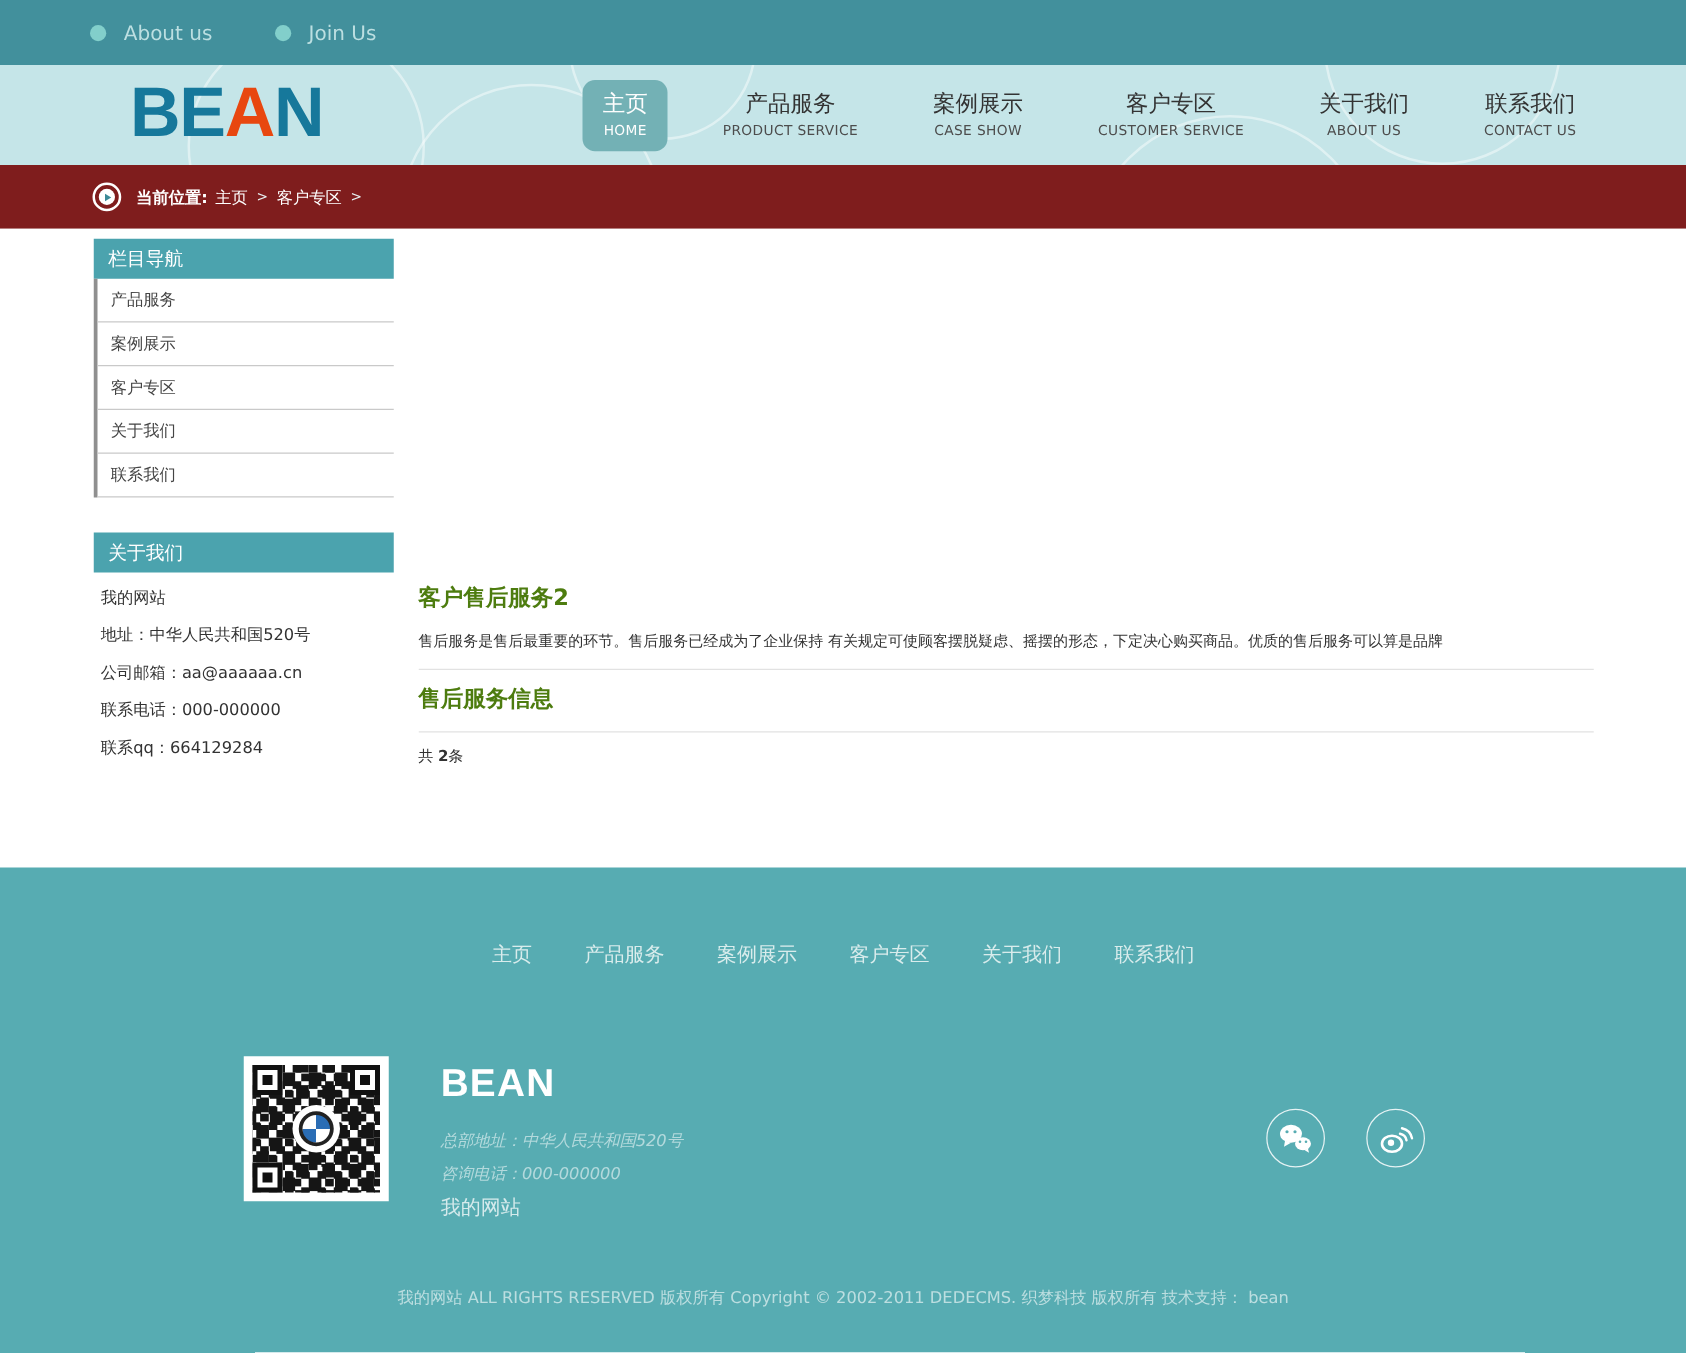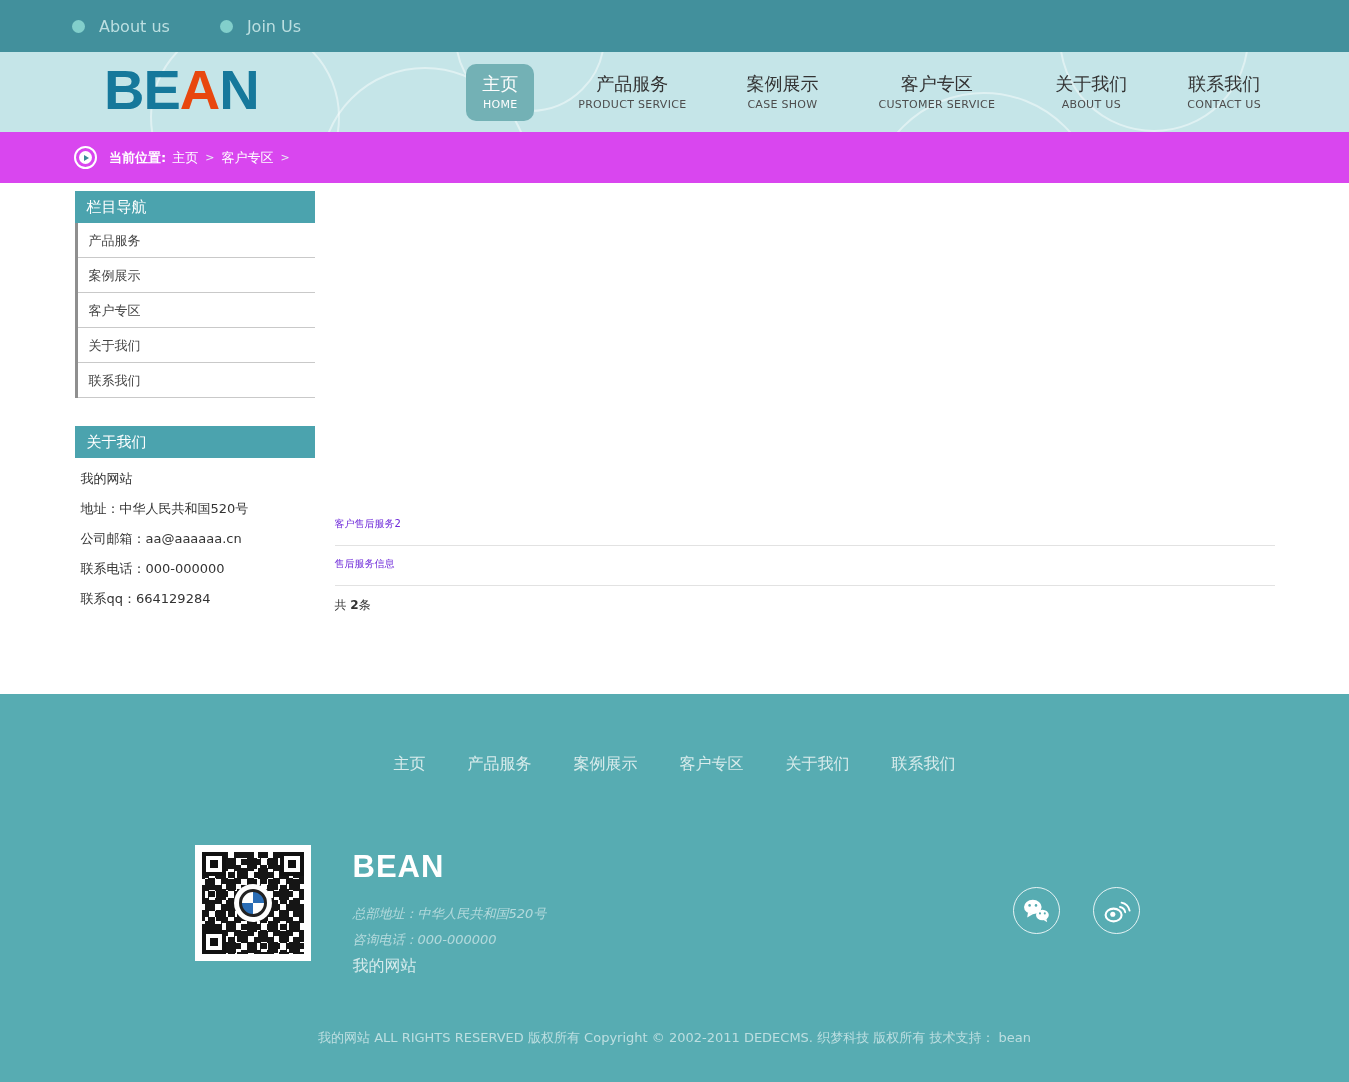--- a/index.html
+++ b/index.html
@@ -24,21 +24,21 @@
   .logo .blue { color:#16789b;text-align:center; }
   .logo .orange { color:#e8470f; }
   .nav { position:absolute; right:72px; top:0; height:80px; display:flex; align-items:center; }
   .nav-item { text-align:center; padding:8px 16px; margin-left:28px; cursor:pointer; border-radius:10px; }
   .nav-item .zh { font-size:18px; color:#333; line-height:24px; }
   .nav-item .en { font-size:11px; color:#4d4d4d; line-height:17px; letter-spacing:.3px; }
   .nav-item.active { background:#73b1b5; }
   .nav-item.active .zh, .nav-item.active .en { color:#fdfdfd; }
 
   
-  .breadcrumb { height:51px; background:#d946ef; display:flex; align-items:center; padding-left:74px; }
+  .breadcrumb { height:51px; background:#7f1d1d; display:flex; align-items:center; padding-left:74px; }
   .bc-icon { width:23px; height:23px; border:2px solid #fff; border-radius:50%; display:flex; align-items:center; justify-content:center; flex:0 0 auto; }
   .bc-disc { width:13px; height:13px; background:#fff; border-radius:50%; display:flex; align-items:center; justify-content:center; }
   .bc-tri { width:0; height:0; border-left:5px solid #3b8a97; border-top:3px solid transparent; border-bottom:3px solid transparent; margin-left:2px; }
   .bc-text { margin-left:12px; color:#fff; font-size:13px; display:flex; align-items:center; }
   .bc-label { font-weight:bold; margin-right:6px; }
   .bc-link { color:#fff; cursor:pointer; text-decoration:none; }
   .bc-sep { margin:0 7px; font-size:11px; color:#e8f2f3; }
 
   
   .main { background:#fff; min-height:511px; }
@@ -47,21 +47,21 @@
 
   .sidebar { width:240px; flex:0 0 auto; }
   .side-head { height:32px; background:#4ba3ae; color:#fff; font-size:15px; line-height:32px; padding-left:12px; }
   .side-list { list-style:none; border-left:3px solid #8f8f8f; }
   .side-list li { height:35px; line-height:35px; padding-left:11px; font-size:13px; color:#444; border-bottom:1px solid #c9c9c9; cursor:pointer; }
   .contact-box { margin-top:28px; }
   .contact-lines { padding:6px 0 0 6px; }
   .contact-lines div { font-size:13px; color:#333; line-height:30px; }
 
   .content { flex:1 1 auto; margin-left:20px; padding-top:2px; }
-  .article-title { font-size:10px; font-weight:normal; color:#6d28d9; margin:6px 0 14px; cursor:pointer; }
+  .article-title { font-size:18px; font-weight:bold; color:#4d7c0f; margin:6px 0 14px; cursor:pointer; }
   .article-body { font-size:12px; color:#333; line-height:18px; margin-bottom:13px; }
   .divider { border:none; border-top:1px solid #e2e2e2; margin:0 0 11px; }
   .total-line { font-size:12px; color:#333; margin-top:2px; }
   .total-count { font-weight:bold; }
 
   
   .footer { background:#57acb2; height:388px; overflow:hidden; }
   .fnav { display:flex; justify-content:center; padding-top:60px; }
   .fnav-item { color:#d9ecec; font-size:16px; margin:0 21px; cursor:pointer; }
   .finfo { width:1200px; margin:70px auto 0; display:flex; align-items:flex-start; position:relative; }
@@ -171,20 +171,21 @@
           <div>公司邮箱：aa@aaaaaa.cn</div>
           <div>联系电话：000-000000</div>
           <div>联系qq：664129284</div>
         </div>
       </div>
     </div>
 
     <div class="content">
       <div class="article">
         <h3 class="article-title">客户售后服务2</h3>
+        <p class="article-body">售后服务是售后最重要的环节。售后服务已经成为了企业保持 有关规定可使顾客摆脱疑虑、摇摆的形态，下定决心购买商品。优质的售后服务可以算是品牌</p>
         <hr class="divider">
       </div>
       <div class="article">
         <h3 class="article-title">售后服务信息</h3>
         <hr class="divider">
       </div>
       <div class="total-line">
         <span>共 </span><span class="total-count">2</span><span>条</span>
       </div>
     </div>

